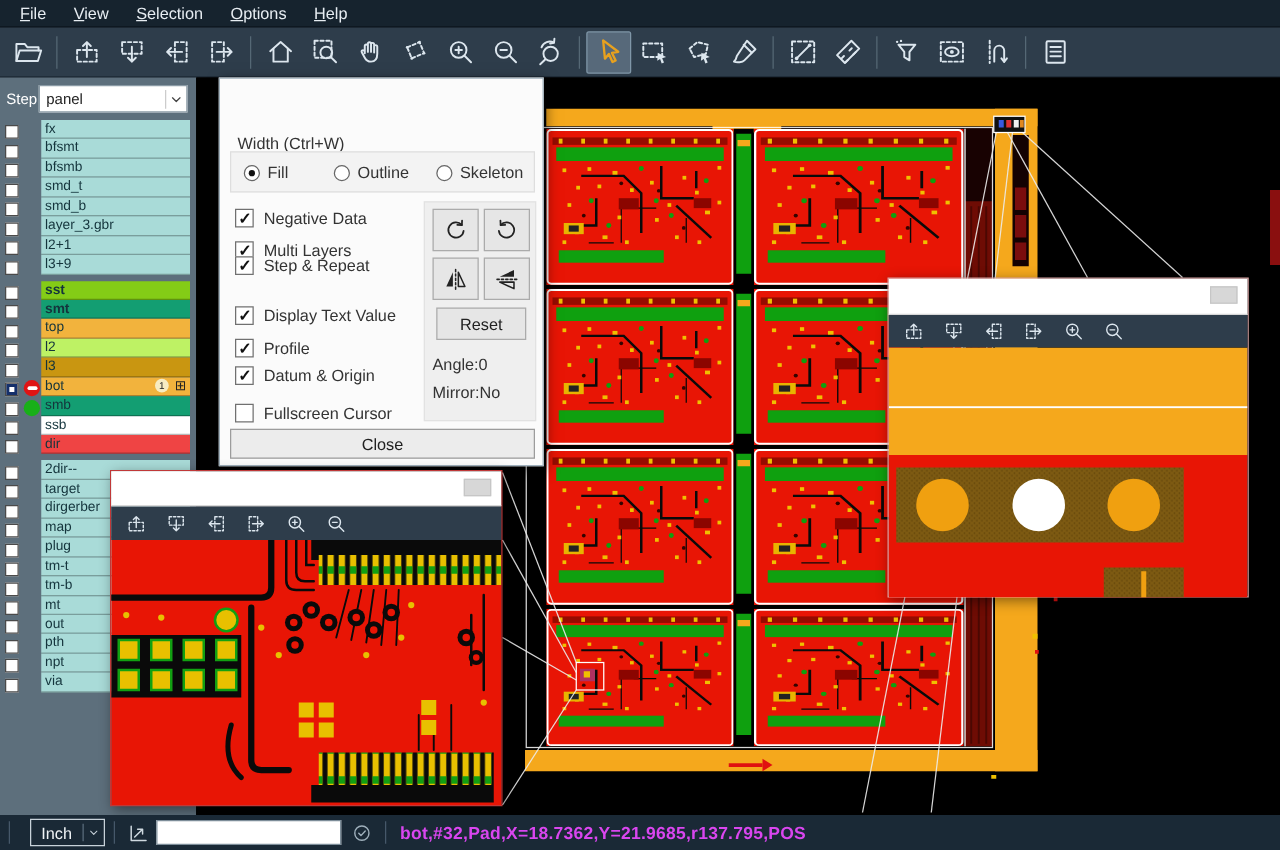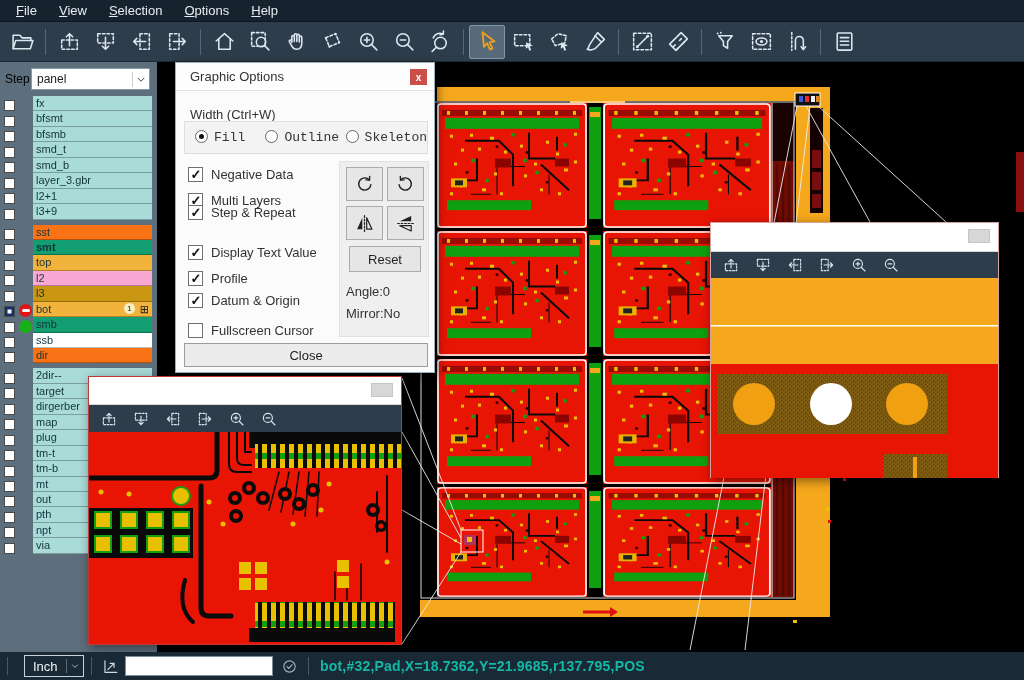--- a/index.html
+++ b/index.html
@@ -19,21 +19,21 @@
   .tb { width:36px; height:34px; background:transparent; border:none; display:flex; align-items:center;
     justify-content:center; flex:0 0 auto; }
   .tb svg { width:25px; height:25px; color:#dce6ee; }
   .tb.sel { background:#57697a; border:1px solid #8097a8; border-radius:2px; }
   .tb.sel svg { color:#e8a11e; }
   .tb-sep { width:1px; height:26px; background:#556875; margin:0 5px; flex:0 0 auto; }
 
   
   #sidebar { position:absolute; left:0; top:62px; width:157px; height:590px; background:#5d6f7c; }
   #step-header { position:absolute; left:0; top:4px; width:157px; height:26px; display:flex; align-items:center; }
-  #step-label { color:#000000; font-size:12px; padding-left:5px; width:31px; }
+  #step-label { color:#ffffff; font-size:12px; padding-left:5px; width:31px; }
   #step-select { width:119px; height:22px; background:#fff; border:1px solid #8a9aa5; display:flex;
     align-items:center; font-size:12px; color:#222; padding-left:5px; position:relative; }
   #step-select svg { position:absolute; right:2px; top:3px; width:15px; height:15px; color:#444;
     border-left:1px solid #ccc; padding-left:2px; }
   #layers { position:absolute; left:0; top:34px; width:157px; }
   .layer-group { margin-bottom:5px; }
   .layer-row { height:15.45px; display:flex; align-items:flex-end; padding-left:4px; }
   .layer-checkbox { width:11px; height:11px; background:#fff; border:1px solid #4a4a4a; flex:0 0 auto; }
   .layer-checkbox.checked { box-shadow: inset 0 0 0 2.5px #15306b; }
   .layer-indicator { width:13px; height:13px; border-radius:50%; margin:0 1px 0 4px; flex:0 0 auto;
@@ -54,21 +54,21 @@
   
   #dialog { position:absolute; left:175px; top:62px; width:260px; height:311px; background:#fbfbfb;
     border:1px solid #9fb0bc; box-shadow:2px 3px 10px rgba(0,0,0,.5); font-size:13px; color:#333; }
   #dialog-title-bar { height:28px; background:#fdfdfd; border-bottom:1px solid #e3e3e3; display:flex; align-items:center; }
   #dialog-title { padding-left:14px; font-size:13px; color:#333; }
   #dialog-close { position:absolute; right:7px; top:6px; width:17px; height:16px; background:#ca4f4b; color:#fff;
     font-size:10px; font-weight:bold; text-align:center; line-height:15px; border:none; }
   #width-label { position:absolute; left:14px; top:44px;text-align:right; }
   #radio-box { position:absolute; left:8px; top:58px; width:244px; height:33px; background:#f3f3f3;
     border:1px solid #dedede; display:flex; align-items:center; }
-  .radio-item { display:flex; align-items:flex-start; gap:6px;font-family:Liberation Mono, monospace; }
+  .radio-item { display:flex; align-items:flex-end; gap:6px; }
   .radio-item:nth-child(1){ margin-left:10px; width:72px; }
   .radio-item:nth-child(2){ width:82px; }
   .radio { width:13px; height:13px; border:1px solid #666; border-radius:50%; background:#fff; position:relative; flex:0 0 auto; }
   .radio.selected::after { content:""; position:absolute; left:3px; top:3px; width:5px; height:5px; border-radius:50%; background:#111; }
   .check-row { position:absolute; left:12px; display:flex; align-items:center; gap:8px; height:18px; }
   .checkbox { width:15px; height:15px; background:#fff; border:1px solid #707070; position:relative; flex:0 0 auto; }
   .checkbox.checked::after { content:"\2713"; position:absolute; left:1.5px; top:-1px; font-size:13px; font-weight:bold; color:#111; }
   #transform-panel { position:absolute; left:163px; top:98px; width:90px; height:176px; background:#efefef; border:1px solid #e2e2e2; }
   .xf-btn { position:absolute; width:37px; height:34px; background:#e6e6e6; border:1px solid #ababab;
     display:flex; align-items:center; justify-content:center; }
@@ -102,21 +102,21 @@
   #unit-select { width:60px; height:22px; border:1px solid #c8d2da; display:flex; align-items:center;
     color:#f0f4f7; font-size:13px; padding-left:8px; position:relative; margin-left:9px; }
   #unit-select svg { position:absolute; right:3px; top:3px; width:14px; height:14px; color:#c8d2da;
     border-left:1px solid #5a6c7c; padding-left:3px; }
   #corner-icon-wrap { width:22px; height:22px; display:flex; align-items:center; justify-content:center; }
   #corner-icon-wrap svg { width:19px; height:19px; color:#cfd9e0; }
   #cmd-input { width:148px; height:20px; background:#fff; border:1px solid #7d8d99; font-size:12px; padding:0 4px;
     margin-left:4px; font-family:"Liberation Sans",sans-serif; }
   #check-icon-wrap { width:24px; height:22px; display:flex; align-items:center; justify-content:center; margin-left:4px; }
   #check-icon-wrap svg { width:17px; height:17px; color:#9fb0bc; }
-  #status-message { color:#14b8a6; font-size:14px; font-weight:600; letter-spacing:.2px; margin-left:4px; white-space:nowrap; }
+  #status-message { color:#d946ef; font-size:14px; font-weight:600; letter-spacing:.2px; margin-left:4px; white-space:nowrap; }
 </style>
 </head>
 <body>
 
 <svg width="0" height="0" style="position:absolute" aria-hidden="true">
 <defs>
 <symbol id="i-open" viewBox="0 0 24 24">
         <g stroke="currentColor" fill="none" stroke-width="1.5" stroke-linecap="round" stroke-linejoin="round">
           <path d="M3,19 V6 H9.5 L11.5,8.5 H20 V11"></path>
           <path d="M3,19 L5.5,11 H22 L19.5,19 Z"></path>
@@ -482,36 +482,36 @@
           <div class="layer-row">
       <span class="layer-checkbox"></span>
       <span class="layer-indicator"></span>
       <span class="layer-name" style="background: rgb(169, 219, 216);">l3+9</span>
     </div>
         </div>
       <div class="layer-group">
           <div class="layer-row">
       <span class="layer-checkbox"></span>
       <span class="layer-indicator"></span>
-      <span class="layer-name" style="background: #f97316;">sst</span>
+      <span class="layer-name" style="background: #84cc16; font-weight: bold;">sst</span>
     </div>
           <div class="layer-row">
       <span class="layer-checkbox"></span>
       <span class="layer-indicator"></span>
       <span class="layer-name" style="background: rgb(19, 158, 114); font-weight: bold;">smt</span>
     </div>
           <div class="layer-row">
       <span class="layer-checkbox"></span>
       <span class="layer-indicator"></span>
       <span class="layer-name" style="background: rgb(242, 179, 61);">top</span>
     </div>
           <div class="layer-row">
       <span class="layer-checkbox"></span>
       <span class="layer-indicator"></span>
-      <span class="layer-name" style="background: #f9a8d4; margin-top: 12px;">l2</span>
+      <span class="layer-name" style="background: #bef264; margin-top: 12px;">l2</span>
     </div>
           <div class="layer-row">
       <span class="layer-checkbox"></span>
       <span class="layer-indicator"></span>
       <span class="layer-name" style="background: rgb(201, 150, 17);">l3</span>
     </div>
           <div class="layer-row">
       <span class="layer-checkbox checked"></span>
       <span class="layer-indicator on red" style="background: rgb(224, 20, 20);"></span>
       <span class="layer-name" style="background: rgb(242, 179, 61);">bot<span class="layer-badge">1</span><span class="layer-grid-icon">⊞</span></span>
@@ -522,21 +522,21 @@
       <span class="layer-name" style="background: rgb(19, 158, 114);">smb</span>
     </div>
           <div class="layer-row">
       <span class="layer-checkbox"></span>
       <span class="layer-indicator"></span>
       <span class="layer-name" style="background: rgb(255, 255, 255);">ssb</span>
     </div>
           <div class="layer-row">
       <span class="layer-checkbox"></span>
       <span class="layer-indicator"></span>
-      <span class="layer-name" style="background: #f97316;">dir</span>
+      <span class="layer-name" style="background: #ef4444;">dir</span>
     </div>
         </div>
       <div class="layer-group">
           <div class="layer-row">
       <span class="layer-checkbox"></span>
       <span class="layer-indicator"></span>
       <span class="layer-name" style="background: rgb(169, 219, 216);">2dir--</span>
     </div>
           <div class="layer-row">
       <span class="layer-checkbox"></span>
@@ -742,24 +742,20 @@
         <rect x="816" y="96" width="3" height="6" fill="#e08820"></rect>
     </g>
     <g>
       <rect x="461" y="530" width="22" height="22" fill="none" stroke="#ffffff" stroke-width="1"></rect>
       <rect x="464" y="535" width="12" height="10" fill="#b03060"></rect>
       <rect x="467" y="537" width="5" height="5" fill="#f0c000"></rect>
     </g>
   </svg>
 
   <div id="dialog">
-    <div id="dialog-title-bar">
-      <span id="dialog-title">Graphic Options</span>
-      <button id="dialog-close">x</button>
-    </div>
     <div id="width-label">Width (Ctrl+W)</div>
     <div id="radio-box">
       <span class="radio-item">
           <span class="radio selected"></span>
           <span>Fill</span>
         </span>
       <span class="radio-item">
           <span class="radio"></span>
           <span>Outline</span>
         </span>

